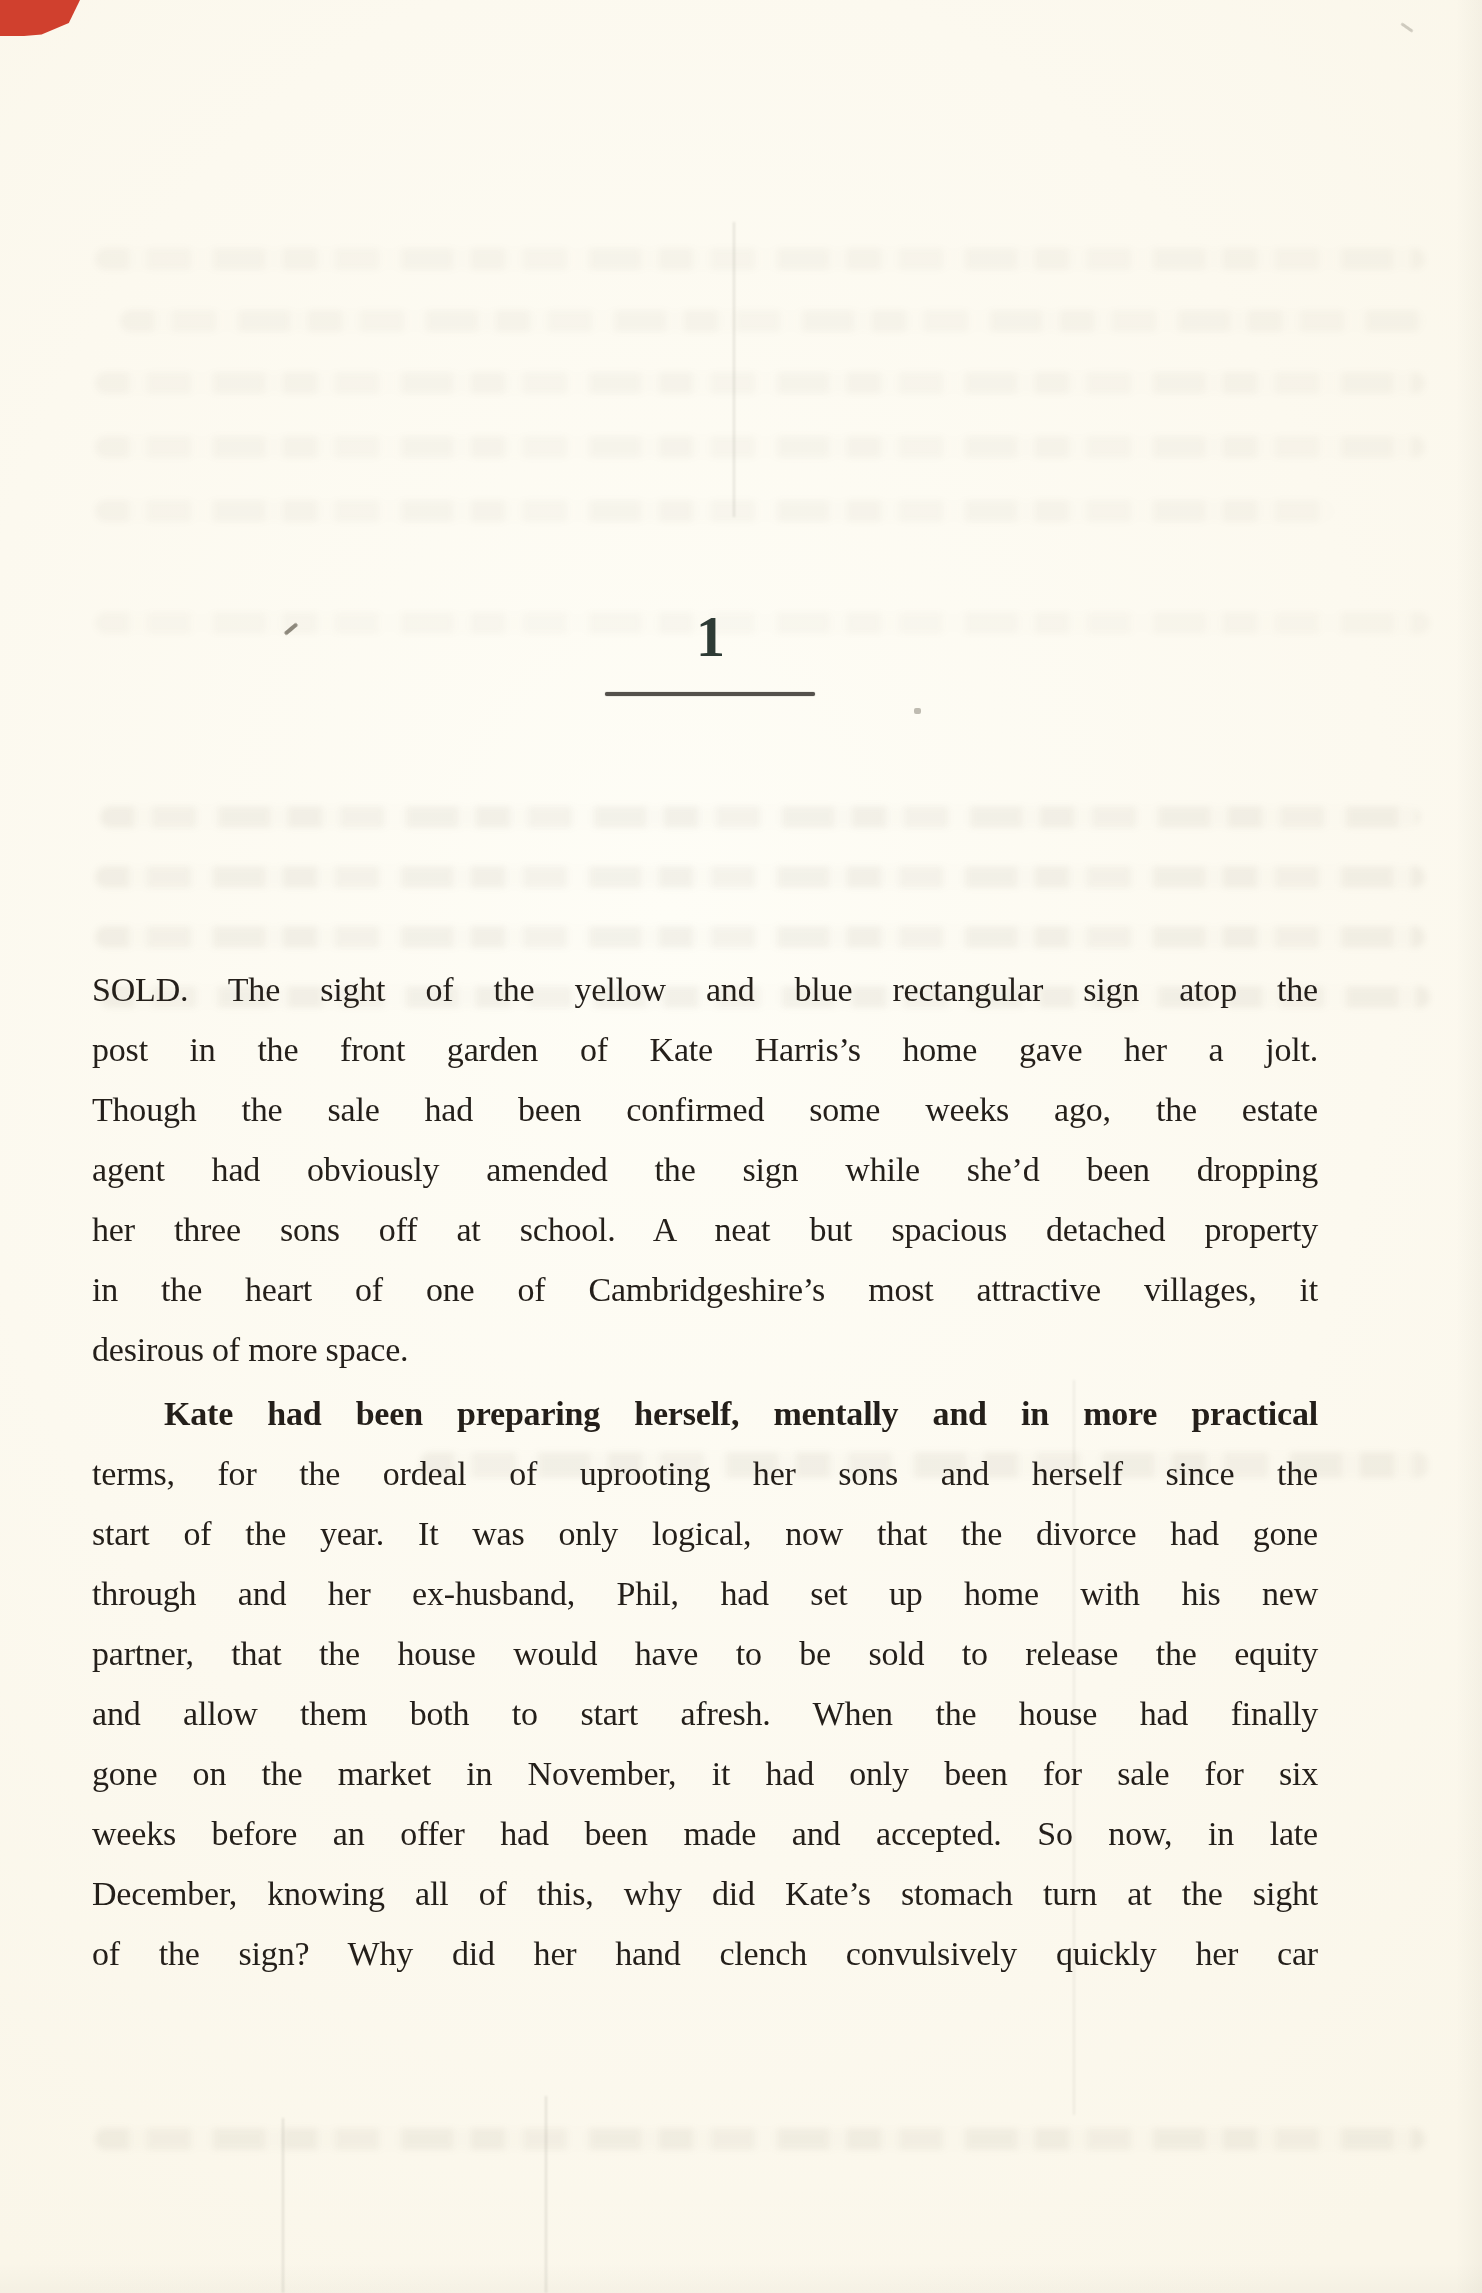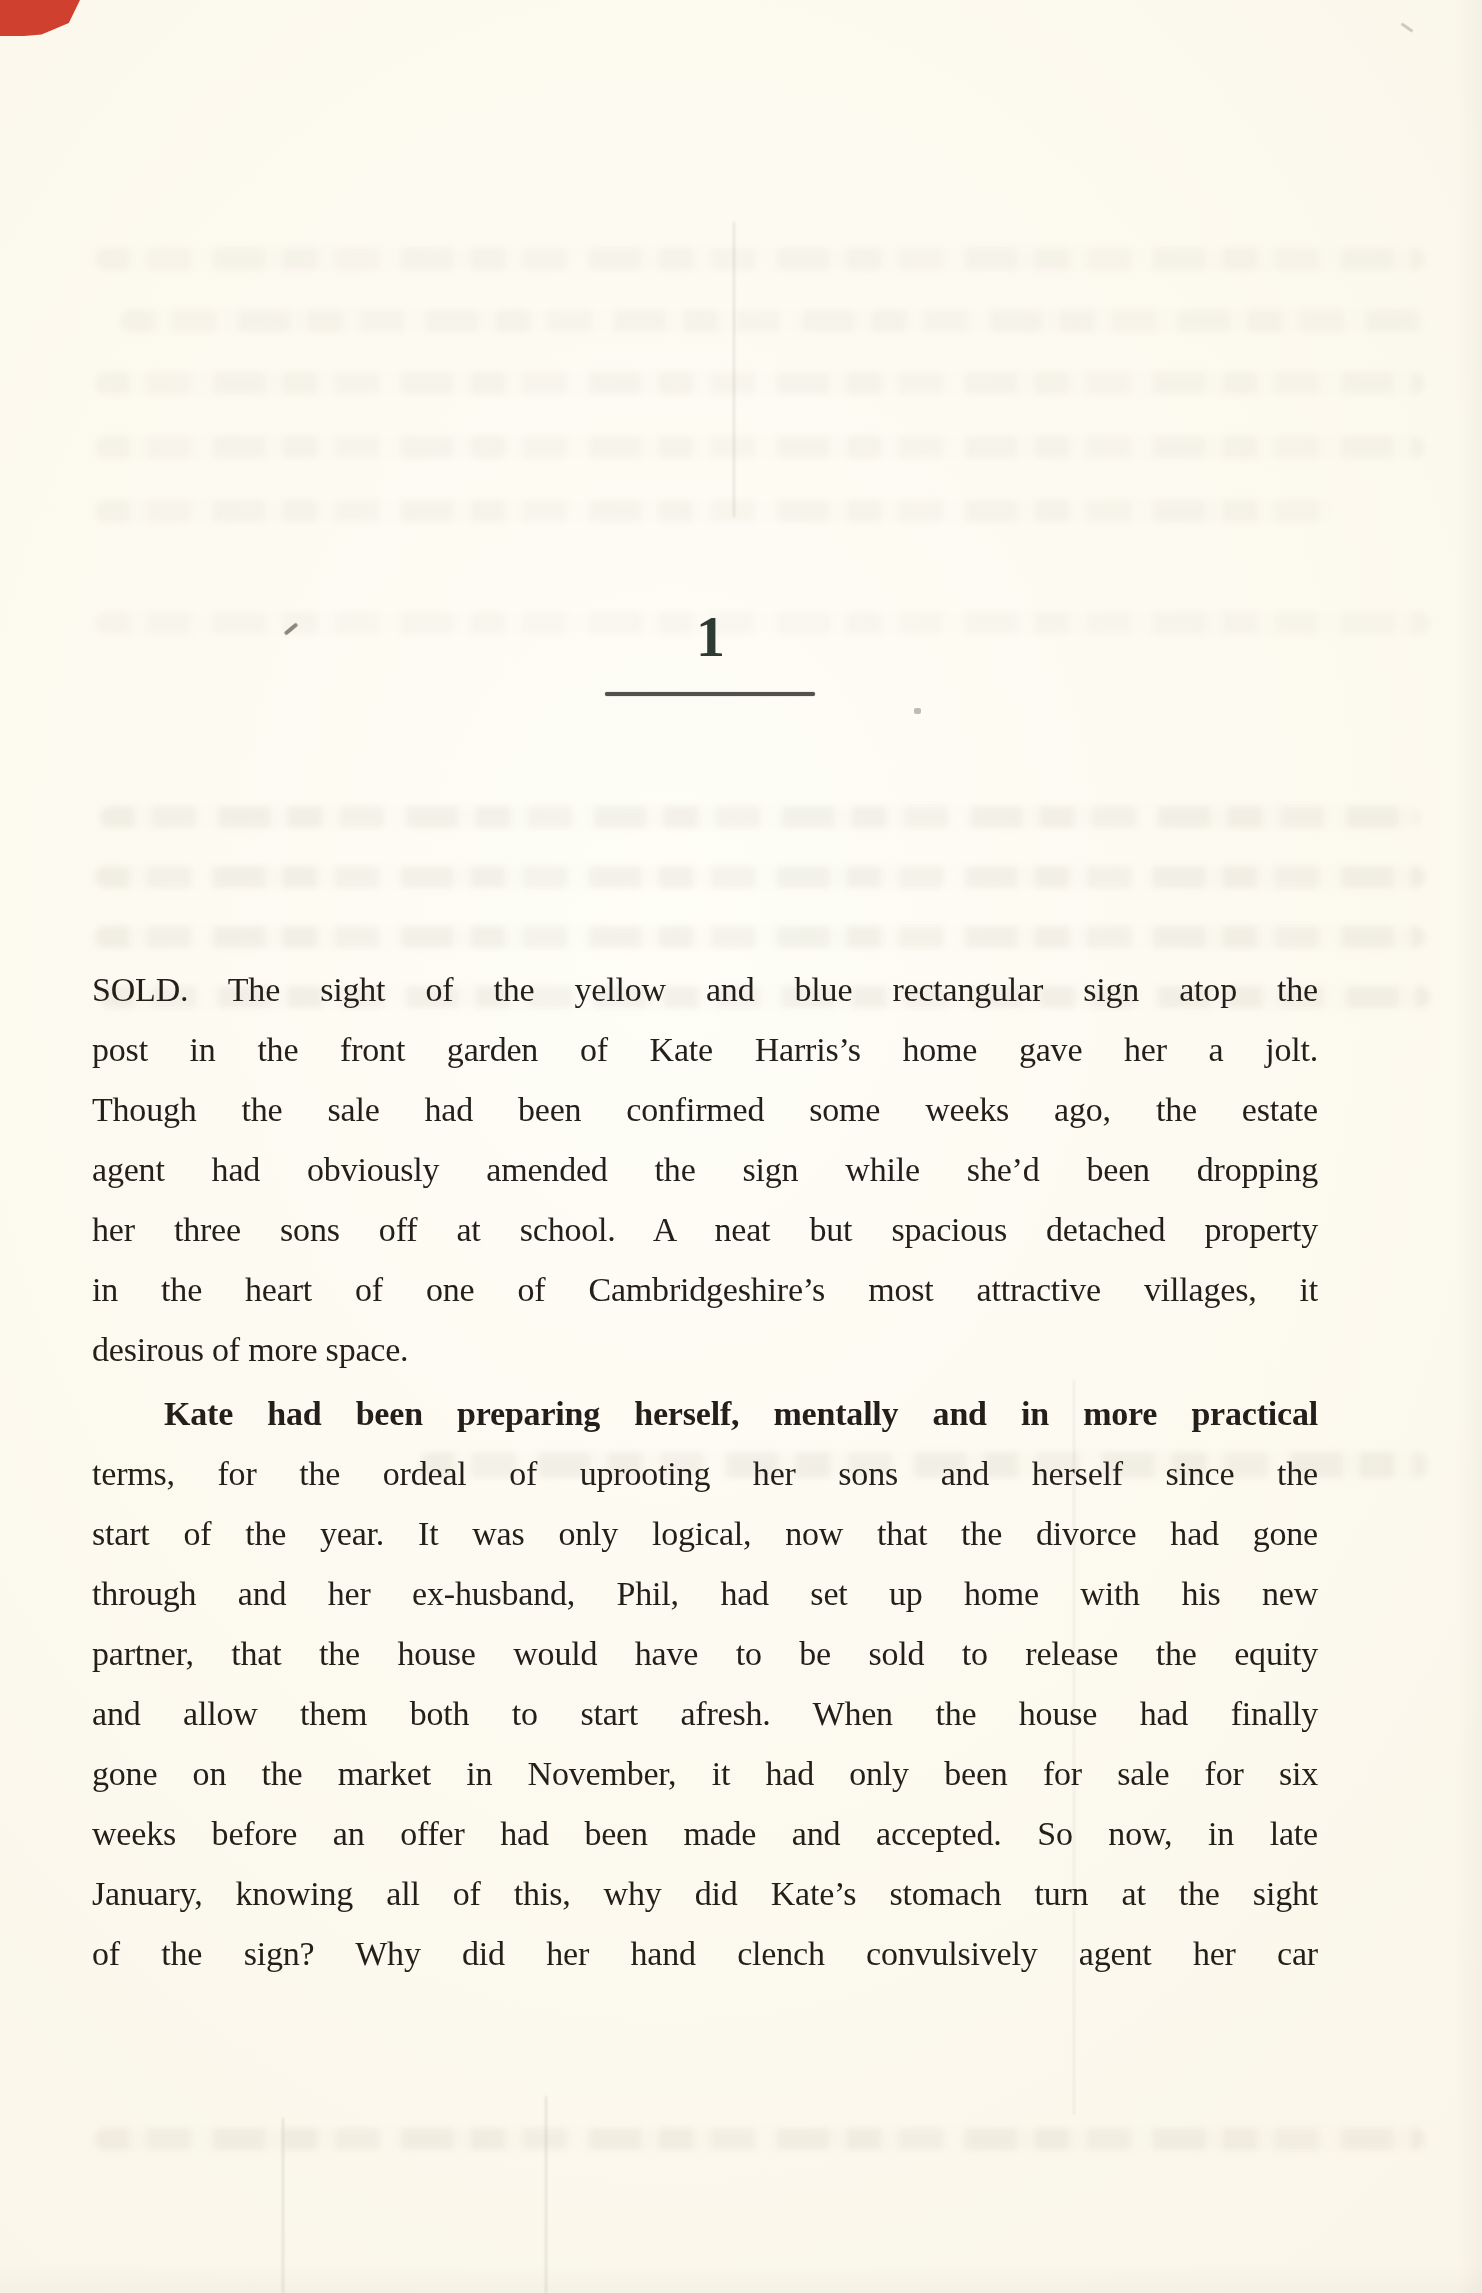--- a/index.html
+++ b/index.html
@@ -143,18 +143,18 @@
     </div>
     <div class="para-2">
       <div class="tline p-first">Kate had been preparing herself, mentally and in more practical</div>
       <div class="tline">terms, for the ordeal of uprooting her sons and herself since the</div>
       <div class="tline">start of the year. It was only logical, now that the divorce had gone</div>
       <div class="tline">through and her ex-husband, Phil, had set up home with his new</div>
       <div class="tline">partner, that the house would have to be sold to release the equity</div>
       <div class="tline">and allow them both to start afresh. When the house had finally</div>
       <div class="tline">gone on the market in November, it had only been for sale for six</div>
       <div class="tline">weeks before an offer had been made and accepted. So now, in late</div>
-      <div class="tline">January, knowing all of this, why did Kate’s stomach turn at the sight</div>
-      <div class="tline">of the sign? Why did her hand clench convulsively agent her car</div>
+      <div class="tline">December, knowing all of this, why did Kate’s stomach turn at the sight</div>
+      <div class="tline">of the sign? Why did her hand clench convulsively quickly her car</div>
     </div>
   </div>
 
 </div>
 
 </body></html>

